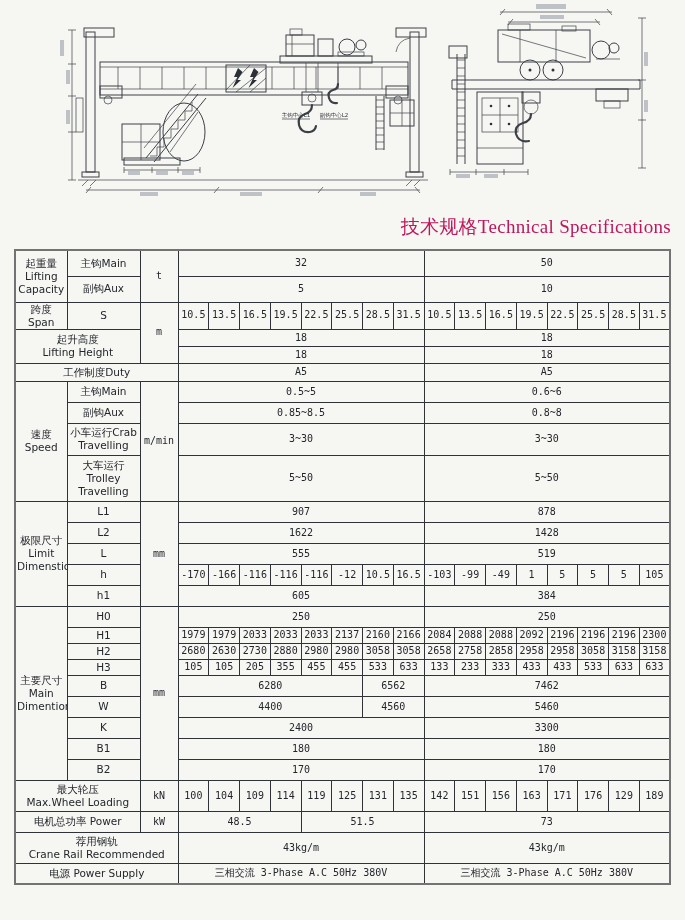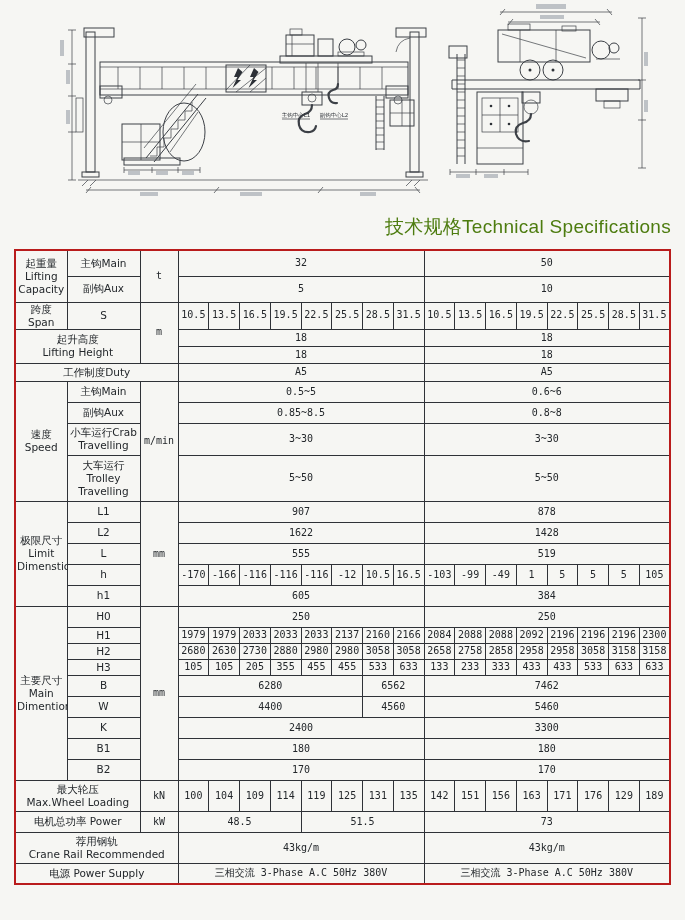--- a/index.html
+++ b/index.html
@@ -6,27 +6,27 @@
   body{
     width:685px;height:920px;overflow:hidden;
     background:#f6f6f3;color:#23272b;
     font-family:"DejaVu Sans","Liberation Sans",sans-serif;
   }
   .page{width:685px;height:920px;position:relative}
   .drawing{width:685px;height:205px}
   .title{
     height:44px;display:flex;align-items:center;justify-content:flex-end;
     padding-right:14px;box-sizing:border-box;
-    font-size:19px;letter-spacing:.3px;color:#4d7c0f;
-    font-family:Liberation Sans, sans-serif;
+    font-size:19px;letter-spacing:.3px;color:#be185d;
+    font-family:Liberation Serif, serif;
   }
   table.spec{
     border-collapse:collapse;table-layout:fixed;
     width:657px;margin-left:14px;
-    border:2px solid #b91c1c;
+    border:2px solid #737373;
   }
   table.spec td{
     border:1px solid #2f3237;
     text-align:center;vertical-align:middle;
     padding:0 1px;overflow:hidden;
     font-size:10px;line-height:1.25;white-space:pre-line;
     font-family:"DejaVu Sans Mono","DejaVu Sans",monospace;
     color:#23272b;
   }
   table.spec td.sec, table.spec td.sub{

